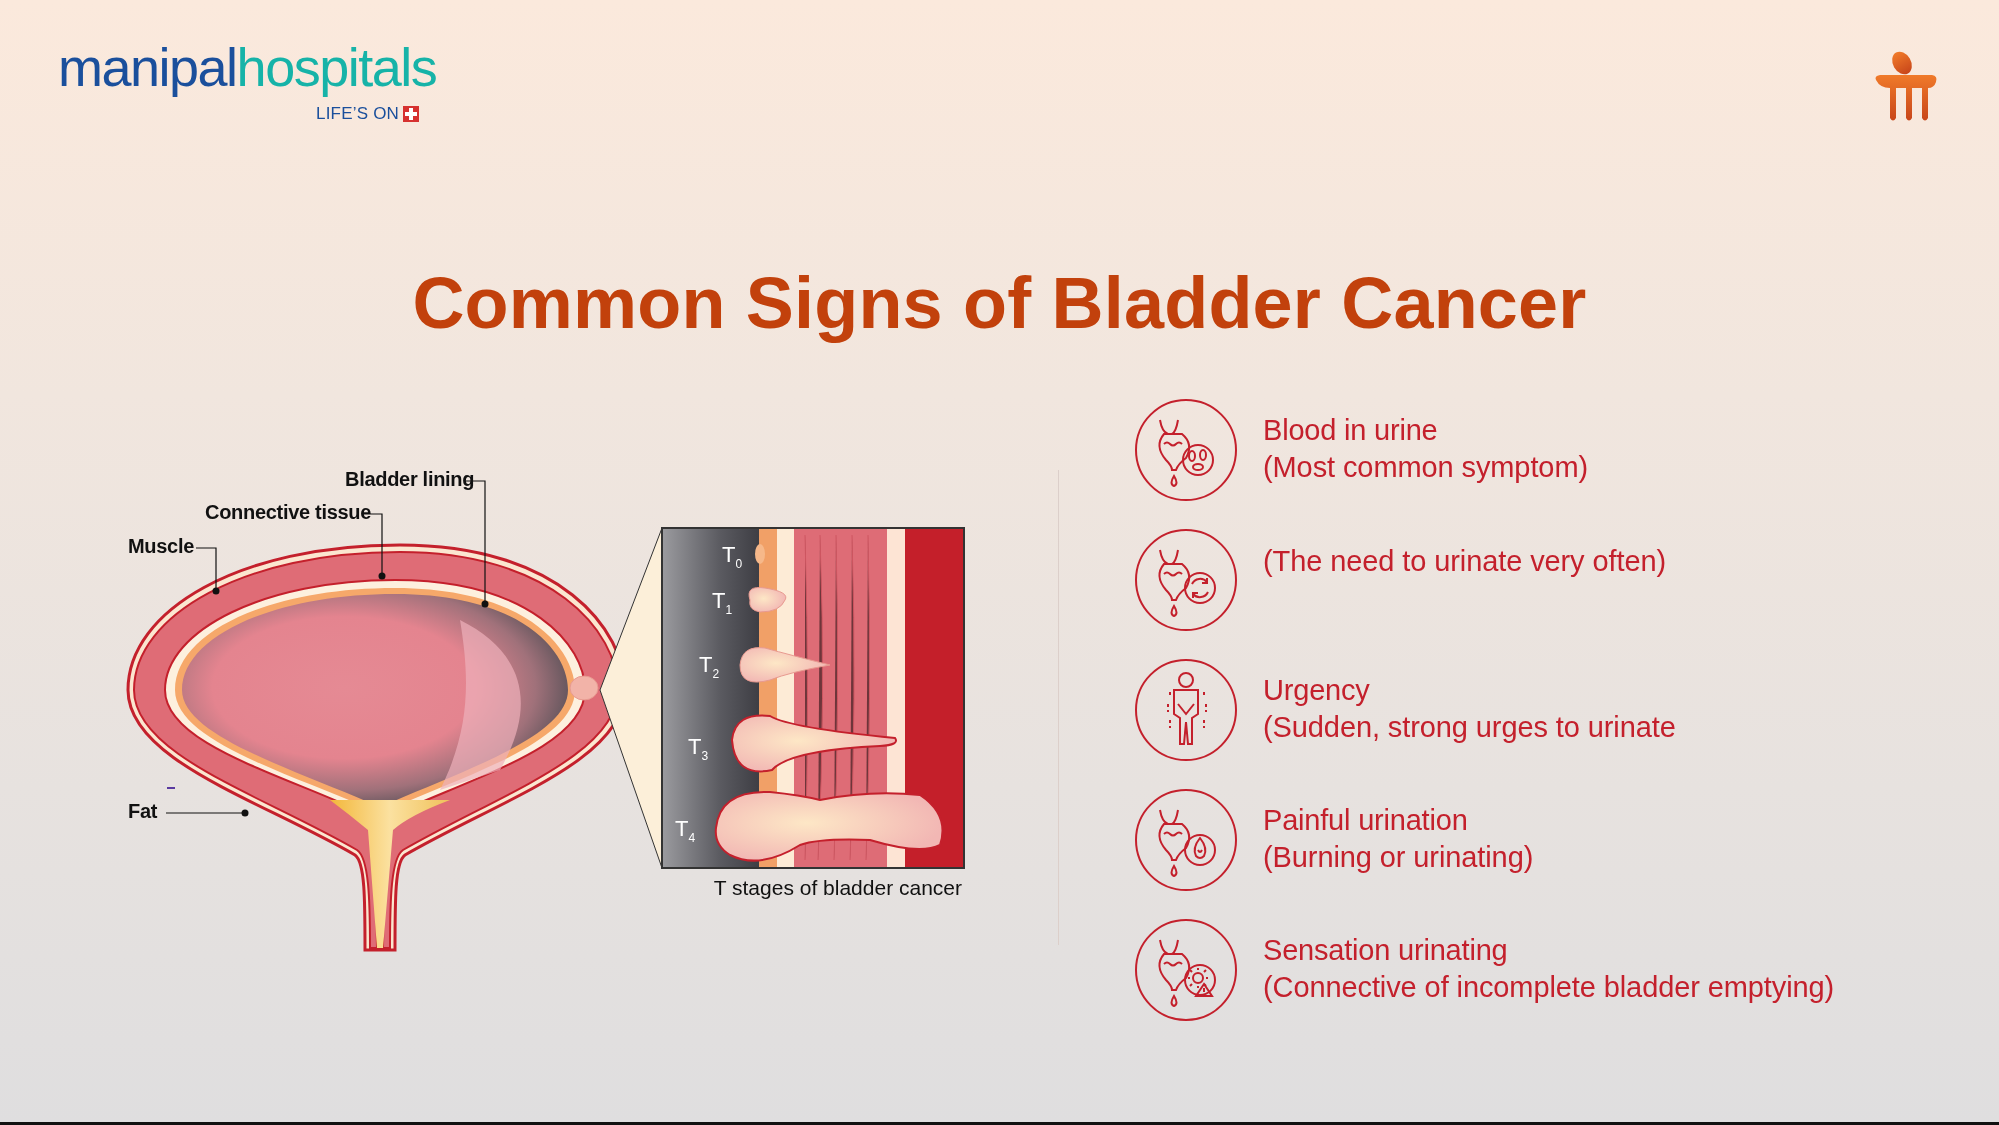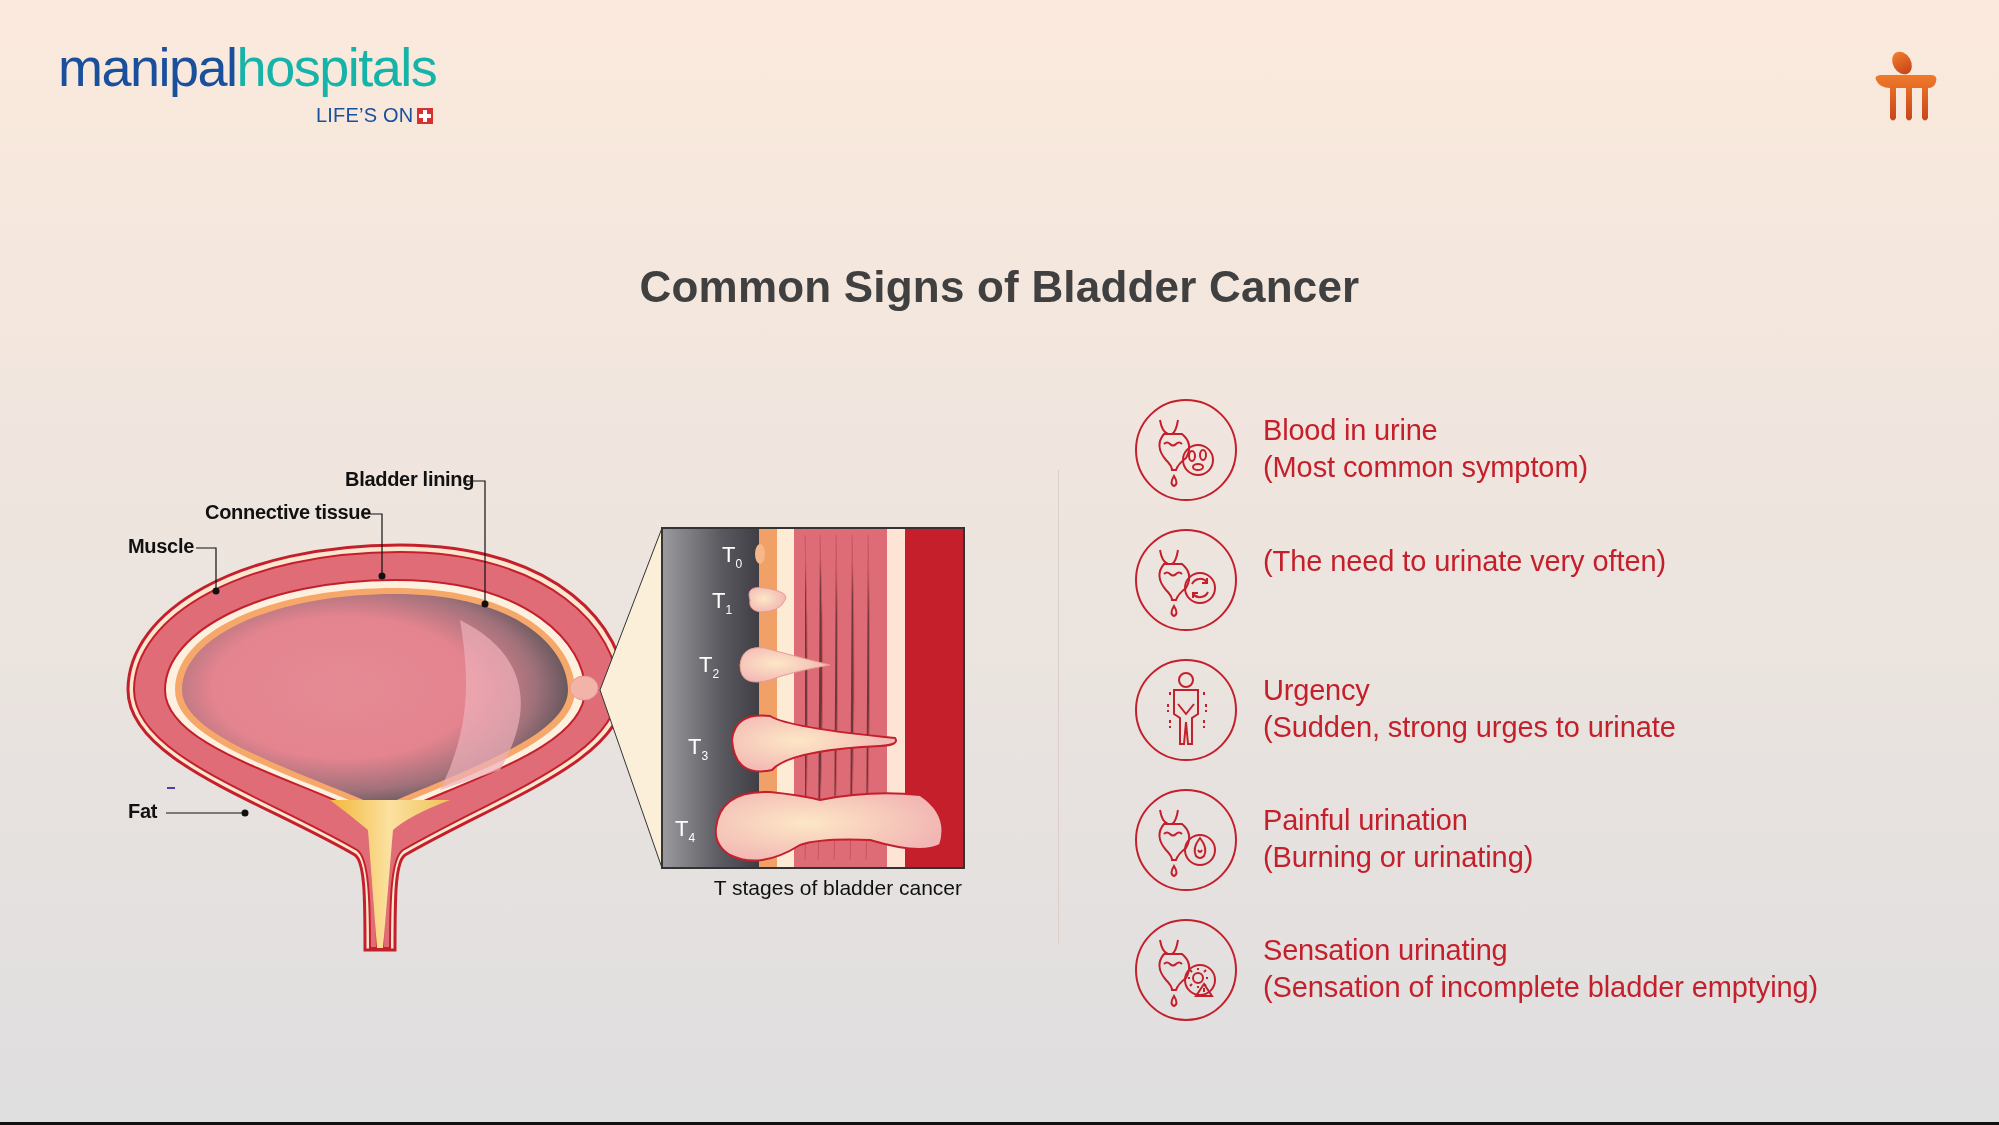--- a/index.html
+++ b/index.html
@@ -9,30 +9,30 @@
       font-family: "Liberation Sans", sans-serif;
     }
     .bottom-rule { position: absolute; left: 0; right: 0; bottom: 0; height: 3px; background: #111; }
 
     
     .logo { position: absolute; left: 58px; top: 40px; }
     .logo-word { font-size: 54px; letter-spacing: -1.5px; line-height: 1; }
     .logo-word .a { color: #1a4f9c; }
     .logo-word .b { color: #16b3a8; }
     .logo-tag { position: absolute; left: 258px; top: 64px; white-space: nowrap; display: flex; align-items: center; gap: 4px; }
-    .logo-tag span { font-size: 20px; color: #1a4f9c; letter-spacing: 0.2px; }
+    .logo-tag span { font-size: 17px; color: #1a4f9c; letter-spacing: 0.2px; }
     .plus-box { width: 16px; height: 16px; background: #d6312f; position: relative; display: inline-block; }
     .plus-box::before { content: ""; position: absolute; left: 6px; top: 2px; width: 4px; height: 12px; background: #fff; }
     .plus-box::after { content: ""; position: absolute; left: 2px; top: 6px; width: 12px; height: 4px; background: #fff; }
 
     .brand-mark { position: absolute; left: 1872px; top: 48px; width: 68px; height: 80px; }
 
     .title {
       position: absolute; left: 0; width: 1999px; top: 262px; text-align: center;
-      font-size: 44px; font-weight: bold; color: #404040; letter-spacing: 0.2px;
+      font-size: 72px; font-weight: bold; color: #c2410c; letter-spacing: 0.2px;
     }
 
     
     .diagram { position: absolute; left: 0; top: 0; width: 1000px; height: 1125px; }
     .lbl { position: absolute; font-size: 20px; color: #111; white-space: nowrap; letter-spacing: -0.3px; font-weight: bold; }
     .caption { position: absolute; left: 662px; width: 300px; top: 876px; text-align: right; font-size: 21px; color: #111; }
 
     .divider { position: absolute; left: 1058px; top: 470px; width: 1px; height: 475px; background: #dccfca; }
 
     
@@ -233,18 +233,18 @@
       <path d="M26 22 Q28 34 34 36 M44 22 Q42 34 38 36 M30 36 Q20 48 32 62 Q38 68 38 72 L42 72 Q44 66 52 60 Q60 46 48 36 Z"></path>
       <path d="M30 46 q3 -3 6 0 t6 0 t6 0"></path>
       <circle cx="66" cy="62" r="15"></circle>
       <circle cx="64" cy="60" r="5"></circle>
       <path d="M64 52 v-2 M64 70 v-2 M56 60 h-2 M74 60 h-2 M58 54 l-2 -2 M70 66 l2 2 M70 54 l2 -2 M58 66 l-2 2"></path>
       <path d="M70 66 l8 12 h-16 Z M70 70 v4"></path>
       <path d="M40 78 q-5 8 0 10 q5 -2 0 -10 Z"></path>
     </svg>
     <div class="text">
       <div class="head">Sensation urinating</div>
-      <div class="sub">(Sensation of incomplete bladder emptying)</div>
+      <div class="sub">(Connective of incomplete bladder emptying)</div>
     </div>
   </div>
 </div>
 
 <div class="bottom-rule"></div>
 
 </body></html>

